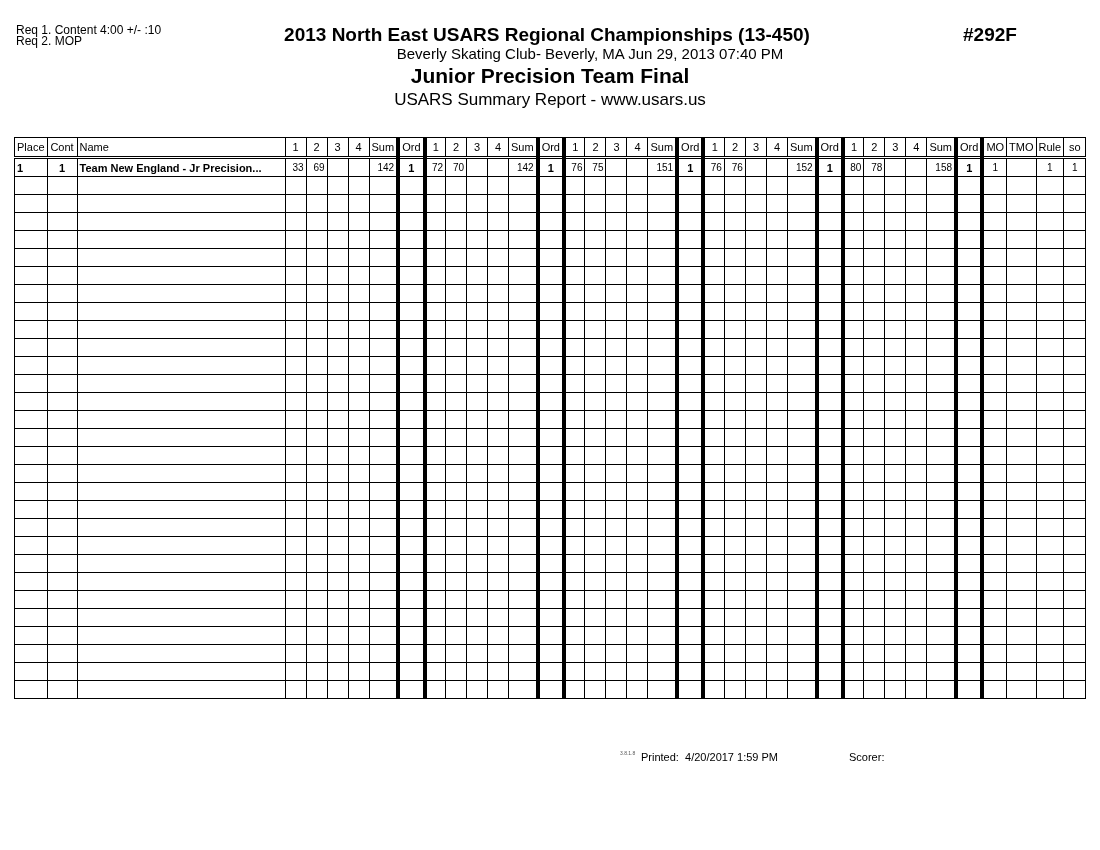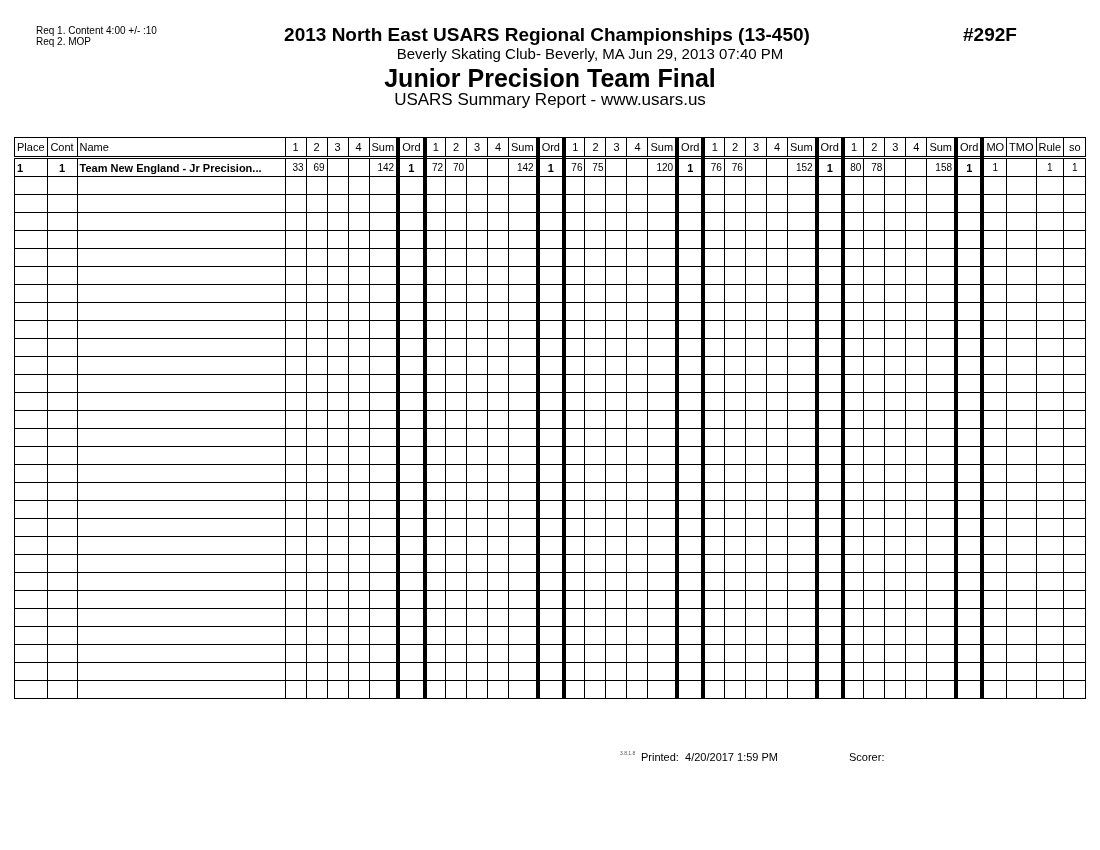--- a/index.html
+++ b/index.html
@@ -1,21 +1,21 @@
 <!DOCTYPE html>
 <html><head>
 <meta charset="utf-8">
 <style>
   html, body { margin:0; padding:0; background:#fff; }
   body { width:1100px; height:850px; position:relative; overflow:hidden; font-family:"Liberation Sans", sans-serif; color:#000; }
-  .req { position:absolute; left:16px; top:25px; font-size:10px; line-height:11px;margin-left:20px; }
+  .req { position:absolute; left:16px; top:25px; font-size:12px; line-height:11px; }
   .hdr { position:absolute; left:0; width:1100px; text-align:center; }
   .title { top:24px; left:-3px; font-size:19px; font-weight:bold; }
   .sub { top:45px; font-size:15px;margin-left:40px; }
-  .event { top:64px; font-size:25px; font-weight:bold; }
+  .event { top:64px; font-size:21px; font-weight:bold; }
   .report { top:90px; font-size:17px; }
   .num { position:absolute; left:963px; top:24px; font-size:19px; font-weight:bold; }
   table.grid { position:absolute; left:14px; top:137px; border-collapse:collapse; table-layout:fixed; font-size:10px; }
   table.grid td { border:1px solid #000; padding:0 2px; height:18px; overflow:hidden; white-space:nowrap; }
   tr.judges td { height:18px; font-size:11px; }
   tr.judges td.blank { border:none; }
   tr.colhead td { font-size:11px; text-align:center; border-bottom:3px double #000; }
   tr.colhead td.left { text-align:left; }
   td.thickL { border-left:4px solid #000 !important; }
   td.thickR { border-right:4px solid #000 !important; }
@@ -132,21 +132,21 @@
         <td class="r">72</td>
         <td class="r">70</td>
         <td class="r"></td>
         <td class="r"></td>
         <td class="r">142</td>
         <td class="thickL thickR c b">1</td>
         <td class="r">76</td>
         <td class="r">75</td>
         <td class="r"></td>
         <td class="r"></td>
-        <td class="r">120</td>
+        <td class="r">151</td>
         <td class="thickL thickR c b">1</td>
         <td class="r">76</td>
         <td class="r">76</td>
         <td class="r"></td>
         <td class="r"></td>
         <td class="r">152</td>
         <td class="thickL thickR c b">1</td>
         <td class="r">80</td>
         <td class="r">78</td>
         <td class="r"></td>

